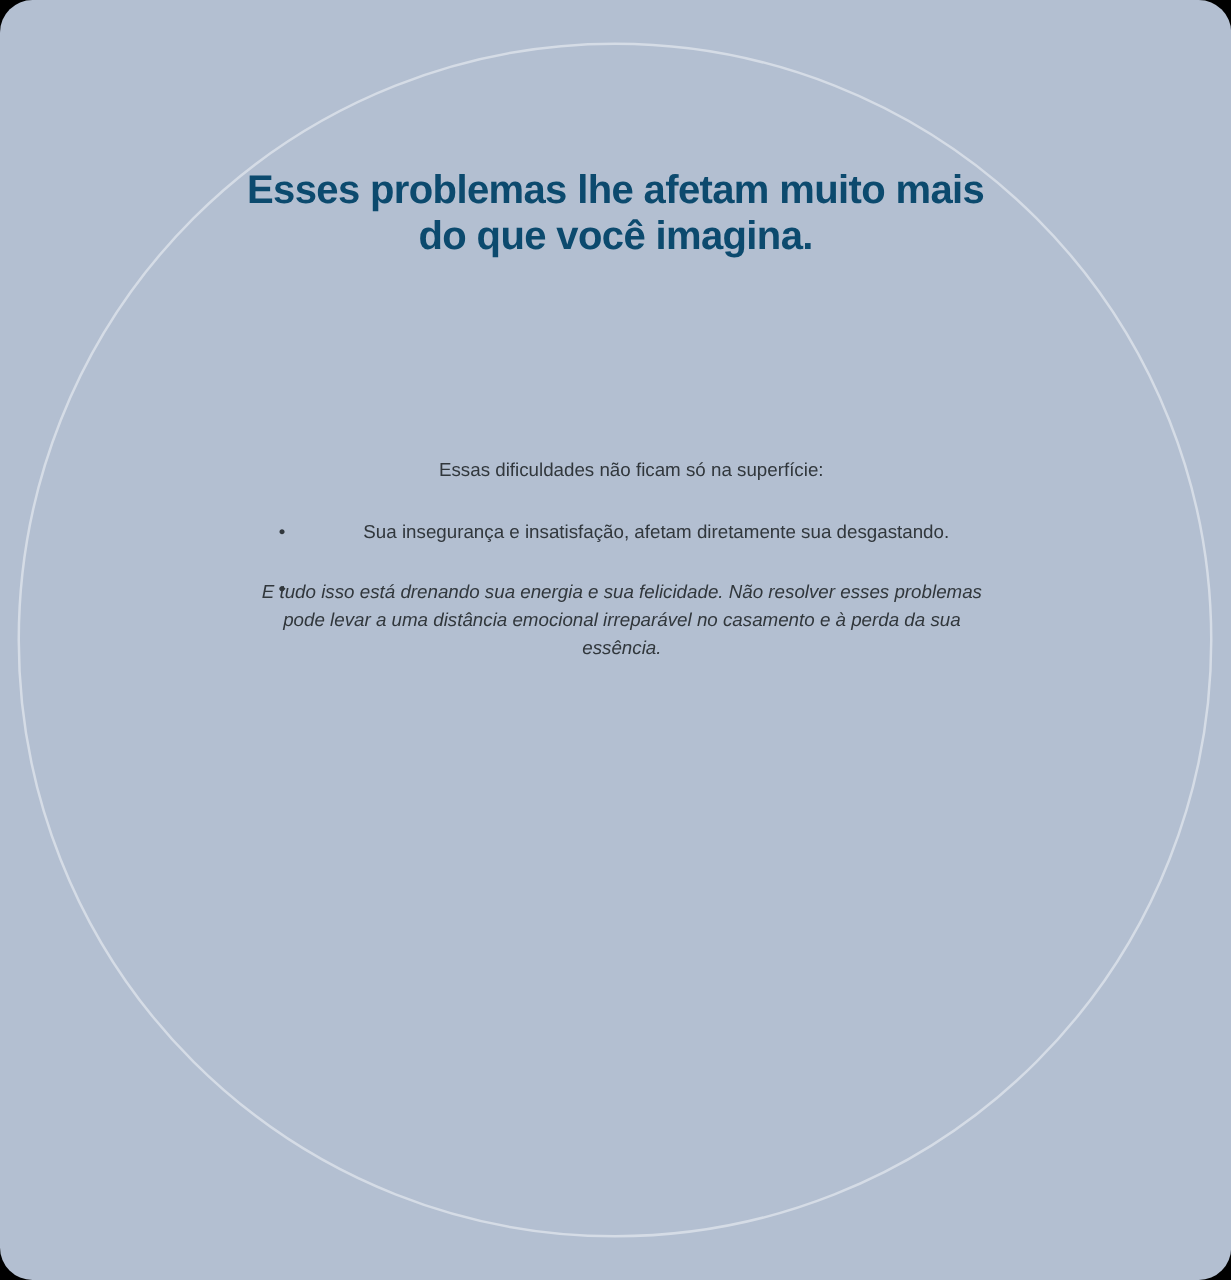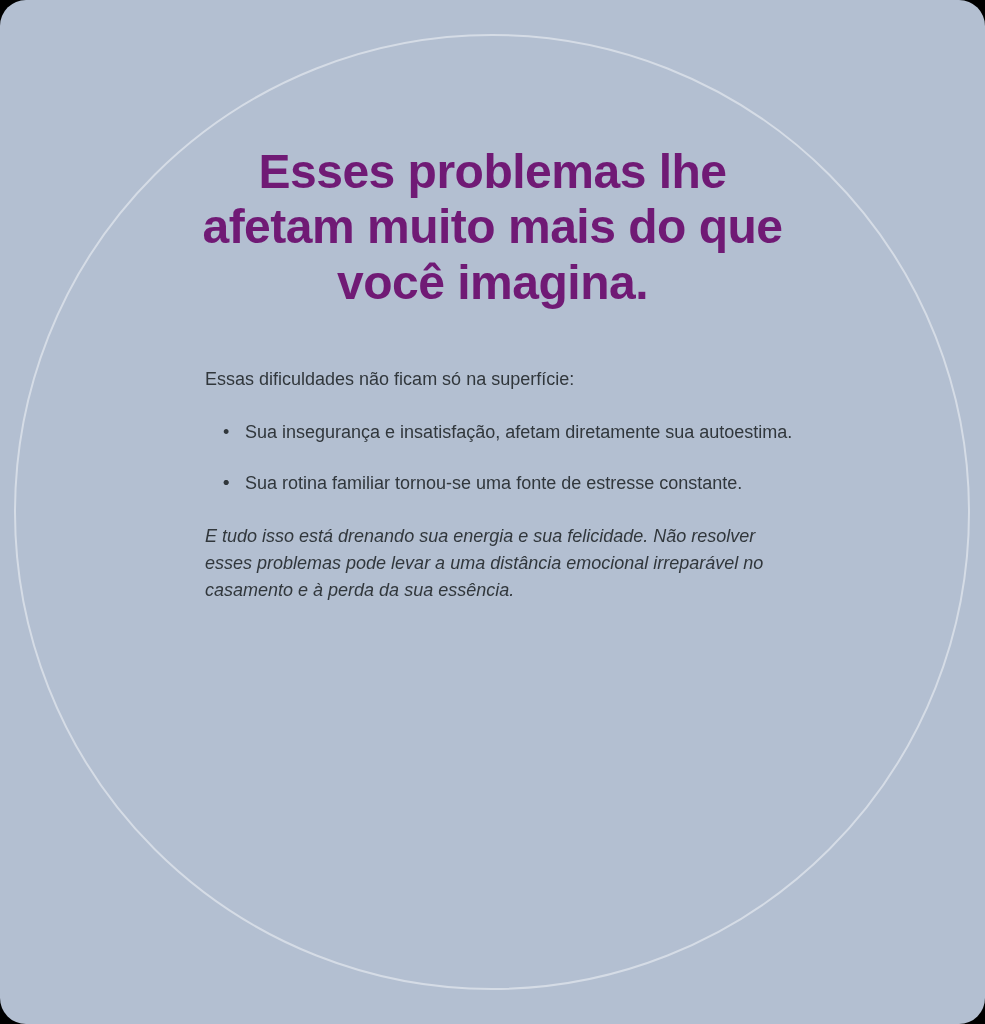--- a/index.html
+++ b/index.html
@@ -44,35 +44,36 @@
     box-sizing: border-box;
   }
 
   .headline {
     position: absolute;
     top: 112px;
     left: 50%;
     transform: translateX(-50%);
     width: 620px;
     text-align: center;
-    font-size: 48px;
+    font-size: 32px;
     line-height: 1.15;
     font-weight: bold;
-    color: #701a75;
+    color: #0c4a6e;
     letter-spacing: -0.5px;
   }
 
   .body-block {
     position: absolute;
     top: 366px;
     left: 205px;
     width: 600px;
     color: #31373c;
-    font-size: 18px;
+    font-size: 15px;
     line-height: 1.5;
+    text-align: center;
   }
 
   .intro {
     margin: 0 0 26px 0;
   }
 
   .bullets {
     list-style: none;
     margin: 0 0 24px 0;
     padding: 0 0 0 18px;
@@ -113,28 +114,27 @@
 
     <h1 class="headline">Esses problemas lhe afetam muito mais do que você imagina.</h1>
 
     <div class="body-block">
 
       <p class="intro">Essas dificuldades não ficam só na superfície:</p>
 
       <ul class="bullets">
         <li>
           <span class="dot">•</span>
-          <span>Sua insegurança e insatisfação, afetam diretamente sua autoestima.</span>
+          <span>Sua insegurança e insatisfação, afetam diretamente sua desgastando.</span>
         </li>
         <li>
           <span class="dot">•</span>
         </li>
         <li>
           <span class="dot">•</span>
-          <span>Sua rotina familiar tornou-se uma fonte de estresse constante.</span>
         </li>
       </ul>
 
       <p class="outro">E tudo isso está drenando sua energia e sua felicidade. Não resolver esses problemas pode levar a uma distância emocional irreparável no casamento e à perda da sua essência.</p>
 
     </div>
   </div>
 </div>
 
 </body></html>

